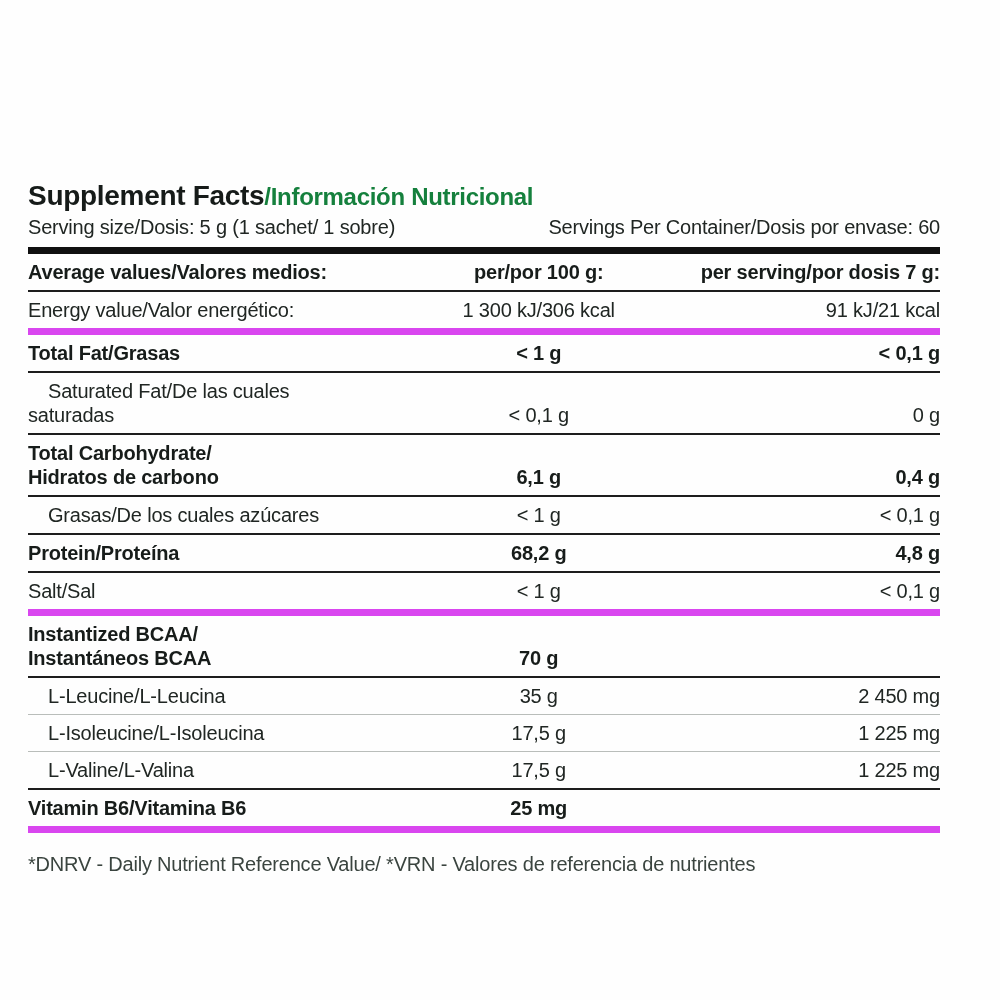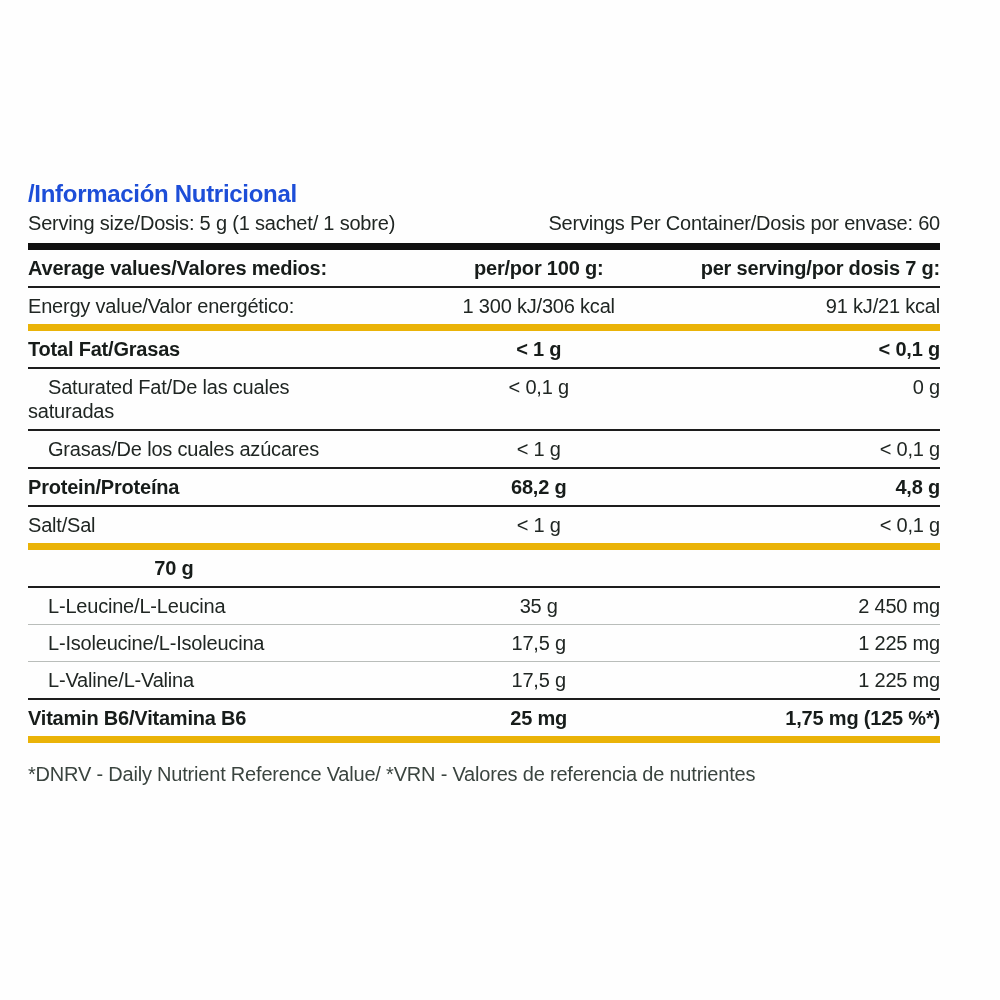--- a/index.html
+++ b/index.html
@@ -30,65 +30,66 @@
     margin-bottom: 2px;
   }
   .title-primary {
     font-size: 28px;
     font-weight: 800;
     color: #161b19;
   }
   .title-secondary {
     font-size: 24px;
     font-weight: 700;
-    color: #1d4ed8;
+    color: #15803d;
   }
   
   .serving-row {
     display: flex;
     justify-content: space-between;
     font-size: 20px;
     letter-spacing: -0.2px;
     padding: 2px 0 8px 0;
     border-bottom: 7px solid #101010;
   }
   
   .facts-table { width: 100%; }
   .t-row {
     display: flex;
-    align-items: flex-start;
+    align-items: flex-end;
     font-size: 20px;
     letter-spacing: -0.2px;
     padding: 6px 0;
     line-height: 24px;
   }
   .t-row.bold { font-weight: 700; color: #171c1a; }
   .c-label { width: 40%; }
   .c-mid   { width: 32%; text-align: center; }
   .c-right { width: 28%; text-align: right; }
   .indent { text-indent: 20px; }
   .div-thin  { border-bottom: 2px solid #1d1d1d; }
-  .div-thick { border-bottom: 7px solid #eab308; }
+  .div-thick { border-bottom: 7px solid #d946ef; }
   .div-faint { border-bottom: 1px solid #b9bdba; }
   .header-row { font-weight: 700; color: #171c1a; }
   
   .footnote {
     font-size: 20px;
     letter-spacing: -0.2px;
     color: #3a443f;
     padding-top: 20px;
   }
 </style>
 </head>
 <body>
 
 <div class="canvas">
   <div class="label-wrap">
 
     <div class="title-row">
+      <span class="title-primary">Supplement Facts</span>
       <span class="title-secondary">/Información Nutricional</span>
     </div>
 
     <div class="serving-row">
       <span>Serving size/Dosis: 5 g (1 sachet/ 1 sobre)</span>
       <span>Servings Per Container/Dosis por envase: 60</span>
     </div>
 
     <div class="facts-table">
       <div class="t-row header-row div-thin">
@@ -105,57 +106,62 @@
           <div class="t-row div-thin bold">
     <span class="c-label">Total Fat/Grasas</span>
     <span class="c-mid">&lt; 1 g</span>
     <span class="c-right">&lt; 0,1 g</span>
   </div>
           <div class="t-row div-thin">
     <span class="c-label indent">Saturated Fat/De las cuales<br>saturadas</span>
     <span class="c-mid">&lt; 0,1 g</span>
     <span class="c-right">0 g</span>
   </div>
+          <div class="t-row div-thin bold">
+    <span class="c-label">Total Carbohydrate/<br>Hidratos de carbono</span>
+    <span class="c-mid">6,1 g</span>
+    <span class="c-right">0,4 g</span>
+  </div>
           <div class="t-row div-thin">
     <span class="c-label indent">Grasas/De los cuales azúcares</span>
     <span class="c-mid">&lt; 1 g</span>
     <span class="c-right">&lt; 0,1 g</span>
   </div>
           <div class="t-row div-thin bold">
     <span class="c-label">Protein/Proteína</span>
     <span class="c-mid">68,2 g</span>
     <span class="c-right">4,8 g</span>
   </div>
           <div class="t-row div-thick">
     <span class="c-label">Salt/Sal</span>
     <span class="c-mid">&lt; 1 g</span>
     <span class="c-right">&lt; 0,1 g</span>
   </div>
           <div class="t-row div-thin bold">
+    <span class="c-label">Instantized BCAA/<br>Instantáneos BCAA</span>
     <span class="c-mid">70 g</span>
   </div>
           <div class="t-row div-faint">
     <span class="c-label indent">L-Leucine/L-Leucina</span>
     <span class="c-mid">35 g</span>
     <span class="c-right">2 450 mg</span>
   </div>
           <div class="t-row div-faint">
     <span class="c-label indent">L-Isoleucine/L-Isoleucina</span>
     <span class="c-mid">17,5 g</span>
     <span class="c-right">1 225 mg</span>
   </div>
           <div class="t-row div-thin">
     <span class="c-label indent">L-Valine/L-Valina</span>
     <span class="c-mid">17,5 g</span>
     <span class="c-right">1 225 mg</span>
   </div>
           <div class="t-row div-thick bold">
     <span class="c-label">Vitamin B6/Vitamina B6</span>
     <span class="c-mid">25 mg</span>
-    <span class="c-right">1,75 mg (125 %*)</span>
   </div>
         </div>
     </div>
 
     <div class="footnote">*DNRV - Daily Nutrient Reference Value/ *VRN - Valores de referencia de nutrientes</div>
 
   </div>
 </div>
 
 </body></html>

